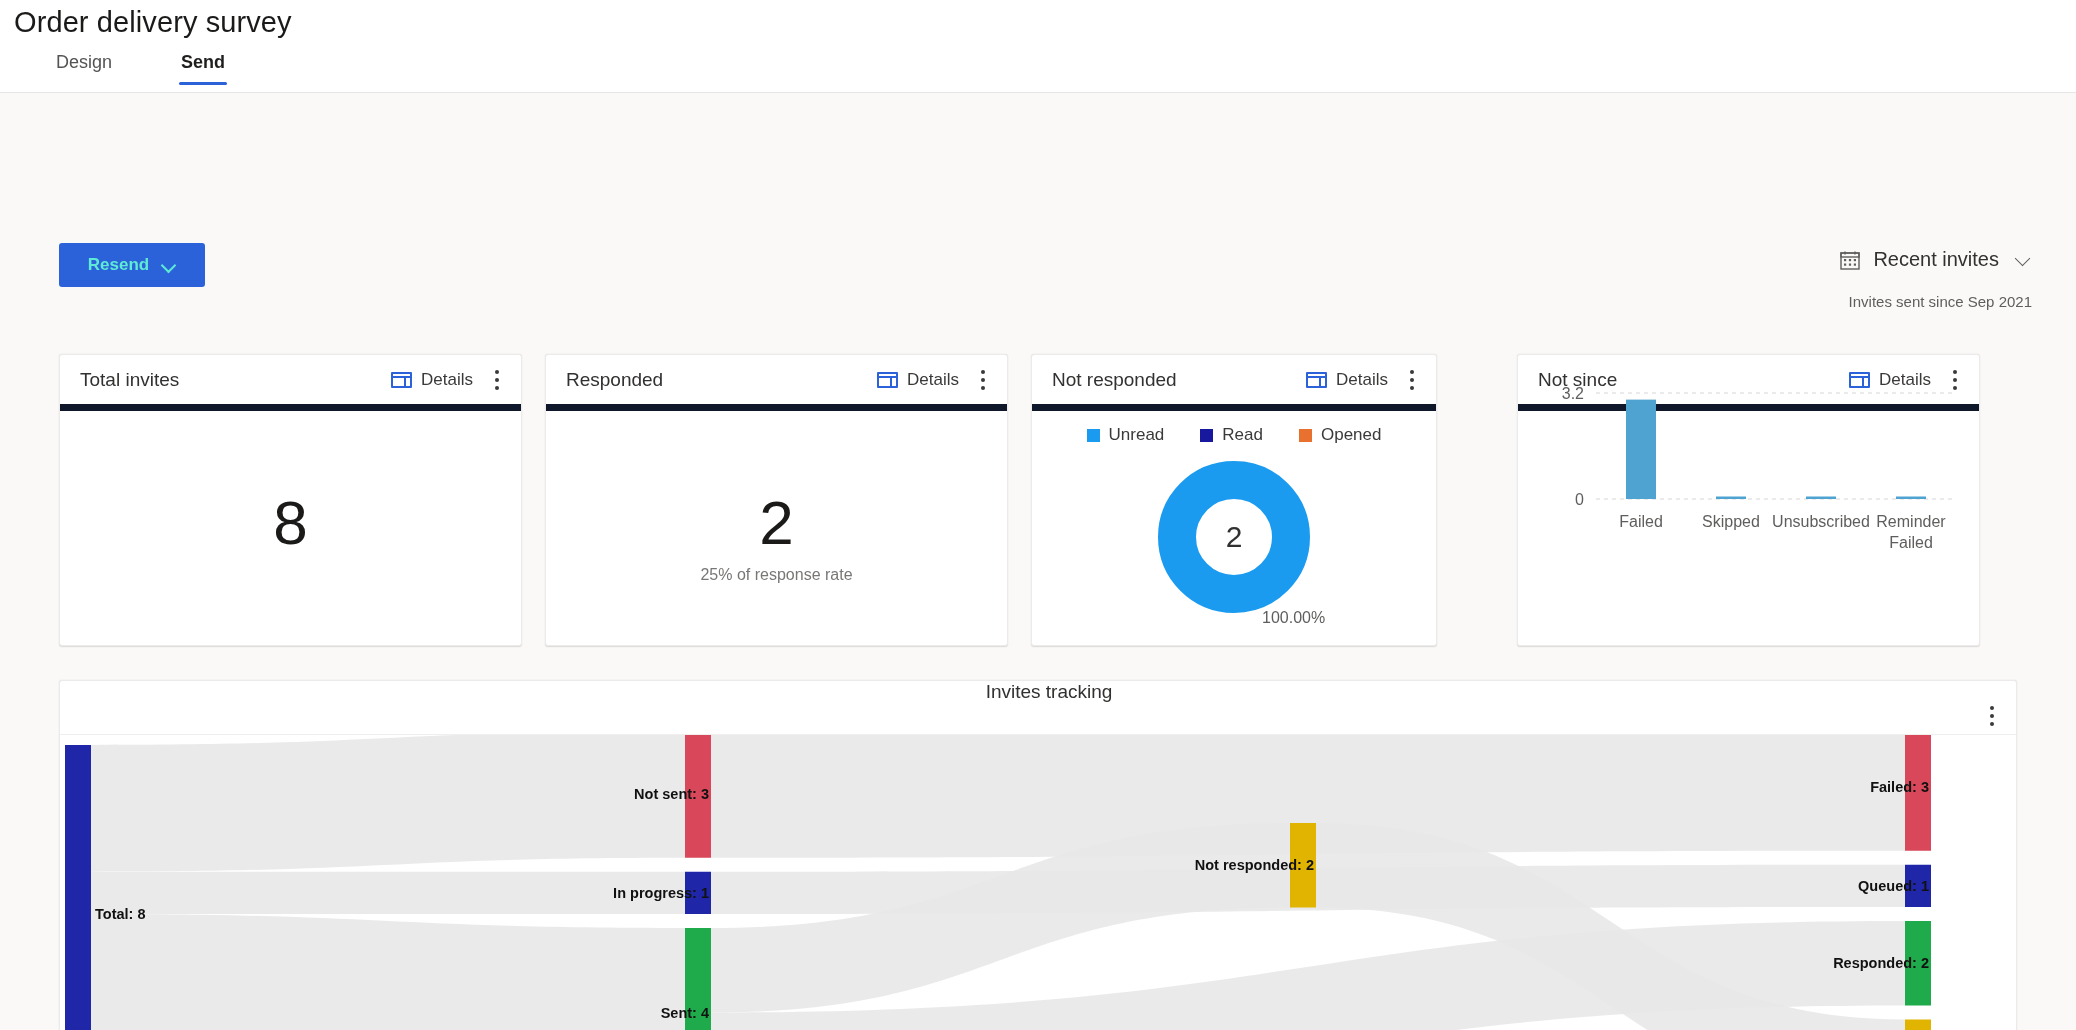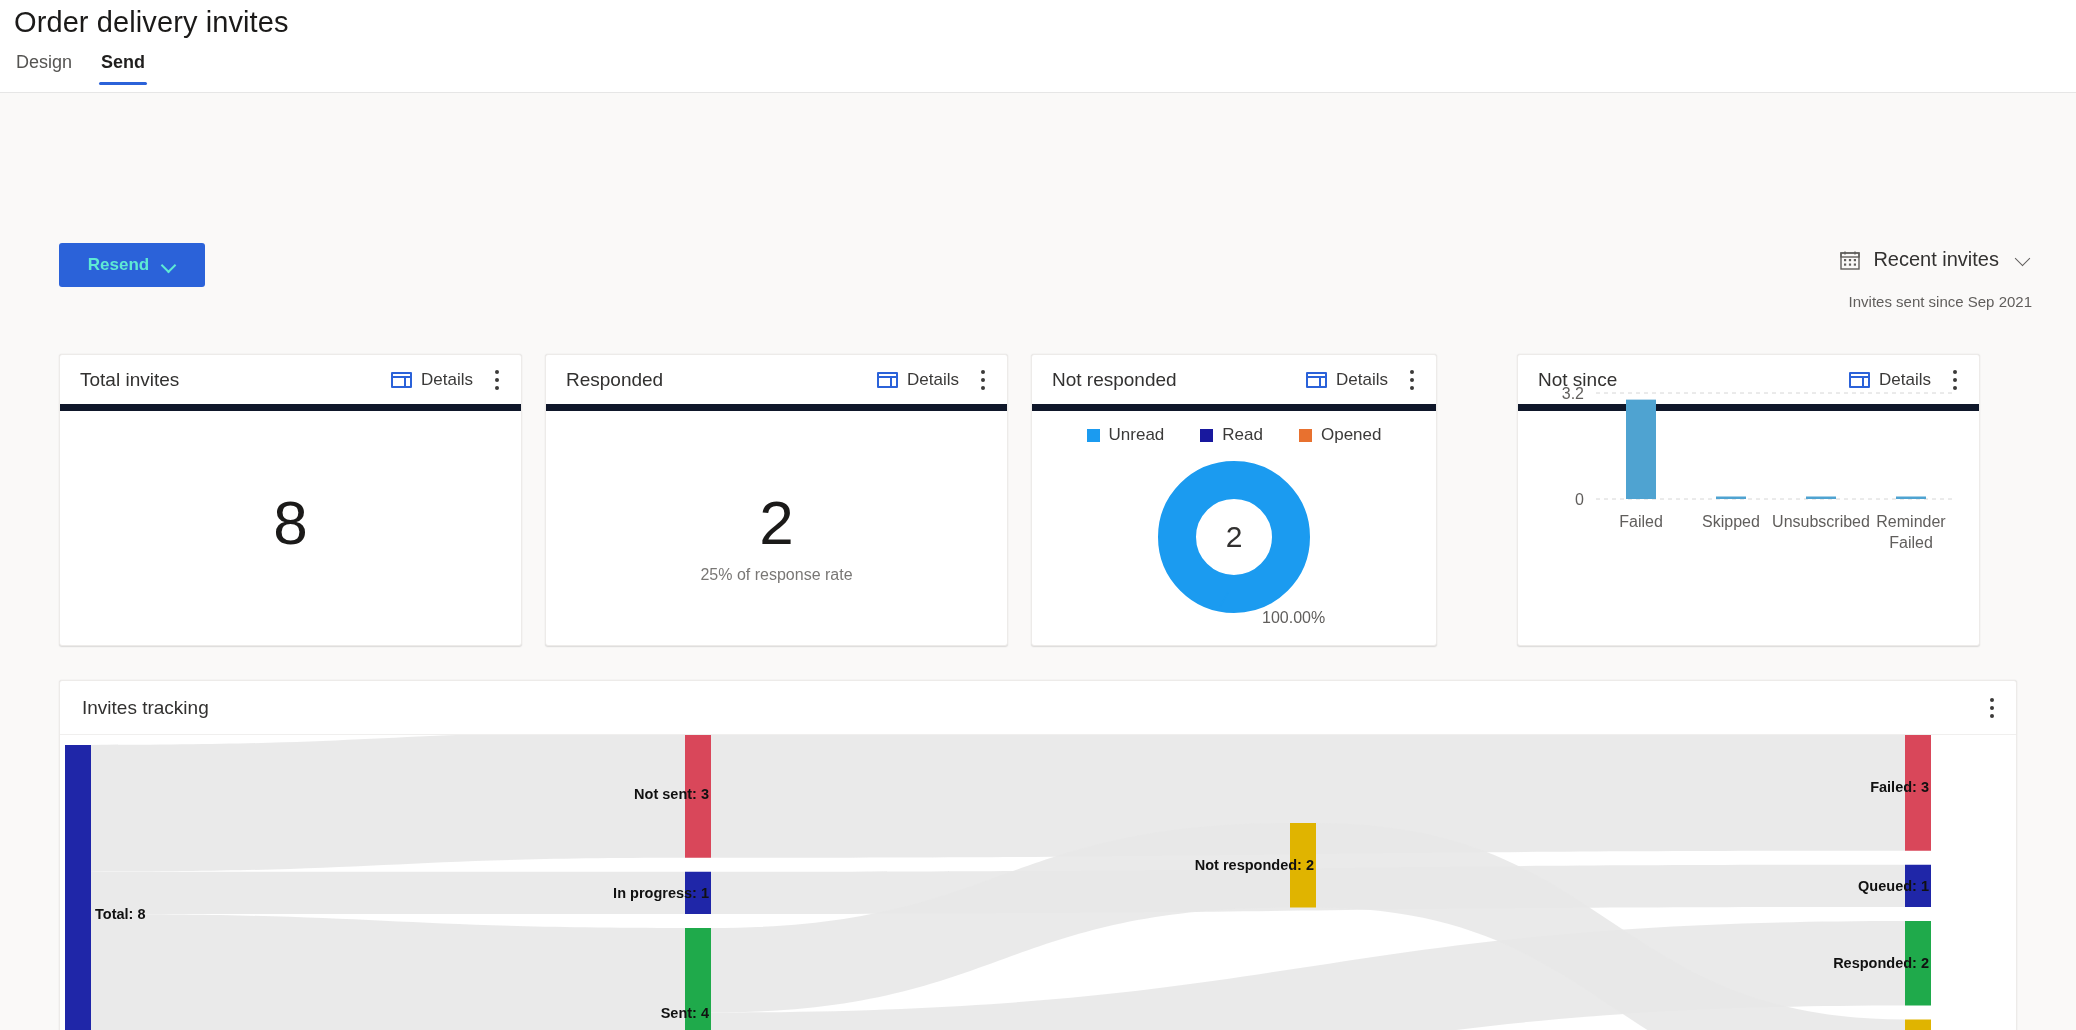--- a/index.html
+++ b/index.html
@@ -17,21 +17,21 @@
     background: #ffffff;
     border-bottom: 1px solid #e6e6e6;
   }
   .page-title {
     position: absolute; left: 14px; top: 6px;
     font-size: 29px; color: #1b1a19; font-weight: 400; letter-spacing: .1px;
   }
   .tabstrip { position: absolute; left: 14px; top: 52px; display: flex; gap: 25px; }
   .tab {
     position: relative; font-size: 18px; color: #555452;
-    padding: 0 2px 12px 2px; cursor: pointer; white-space: nowrap;
+    padding: 0 2px 12px 2px; cursor: pointer; white-space: nowrap; margin-left: 40px;
   }
   .tab.active { color: #201f1e; font-weight: 700; }
   .tab.active::after {
     content: ""; position: absolute; left: 0; right: 0; bottom: 0;
     height: 3px; background: #2b62d9; border-radius: 2px;
   }
 
   
   .body-area {
     position: absolute; top: 93px; left: 0; width: 2076px; height: 937px;
@@ -152,35 +152,35 @@
   .barchart { position:absolute; inset:0; }
   .barchart svg { display:block; }
 
   
   .sankey-panel {
     position: absolute; left: 59px; top: 587px;
     width: 1958px; height: 414px;
   }
   .sankey-header {
     height: 54px; border-bottom: 1px solid #f0efee;
-    display: flex; align-items: center; position: relative;
+    display: flex; align-items: center; position: relative; flex-direction: column;
   }
   .sankey-title { font-size: 19px; color: #323130; margin-left: 22px; }
   .sankey-body { position: relative; width: 100%; height: 360px; overflow: hidden; }
   .sankey-body svg { display:block; }
   .node-label {
     font-family: "Liberation Sans", sans-serif;
     font-size: 14.5px; font-weight: 700; fill: #111111;
   }
 </style>
 </head>
 <body>
 
 <div class="app-header">
-  <div class="page-title">Order delivery invites</div>
+  <div class="page-title">Order delivery survey</div>
   <div class="tabstrip">
     <div class="tab">Design</div>
     <div class="tab active">Send</div>
   </div>
 </div>
 
 <div class="body-area">
 
   <button class="resend-button">
     <span>Resend</span>

